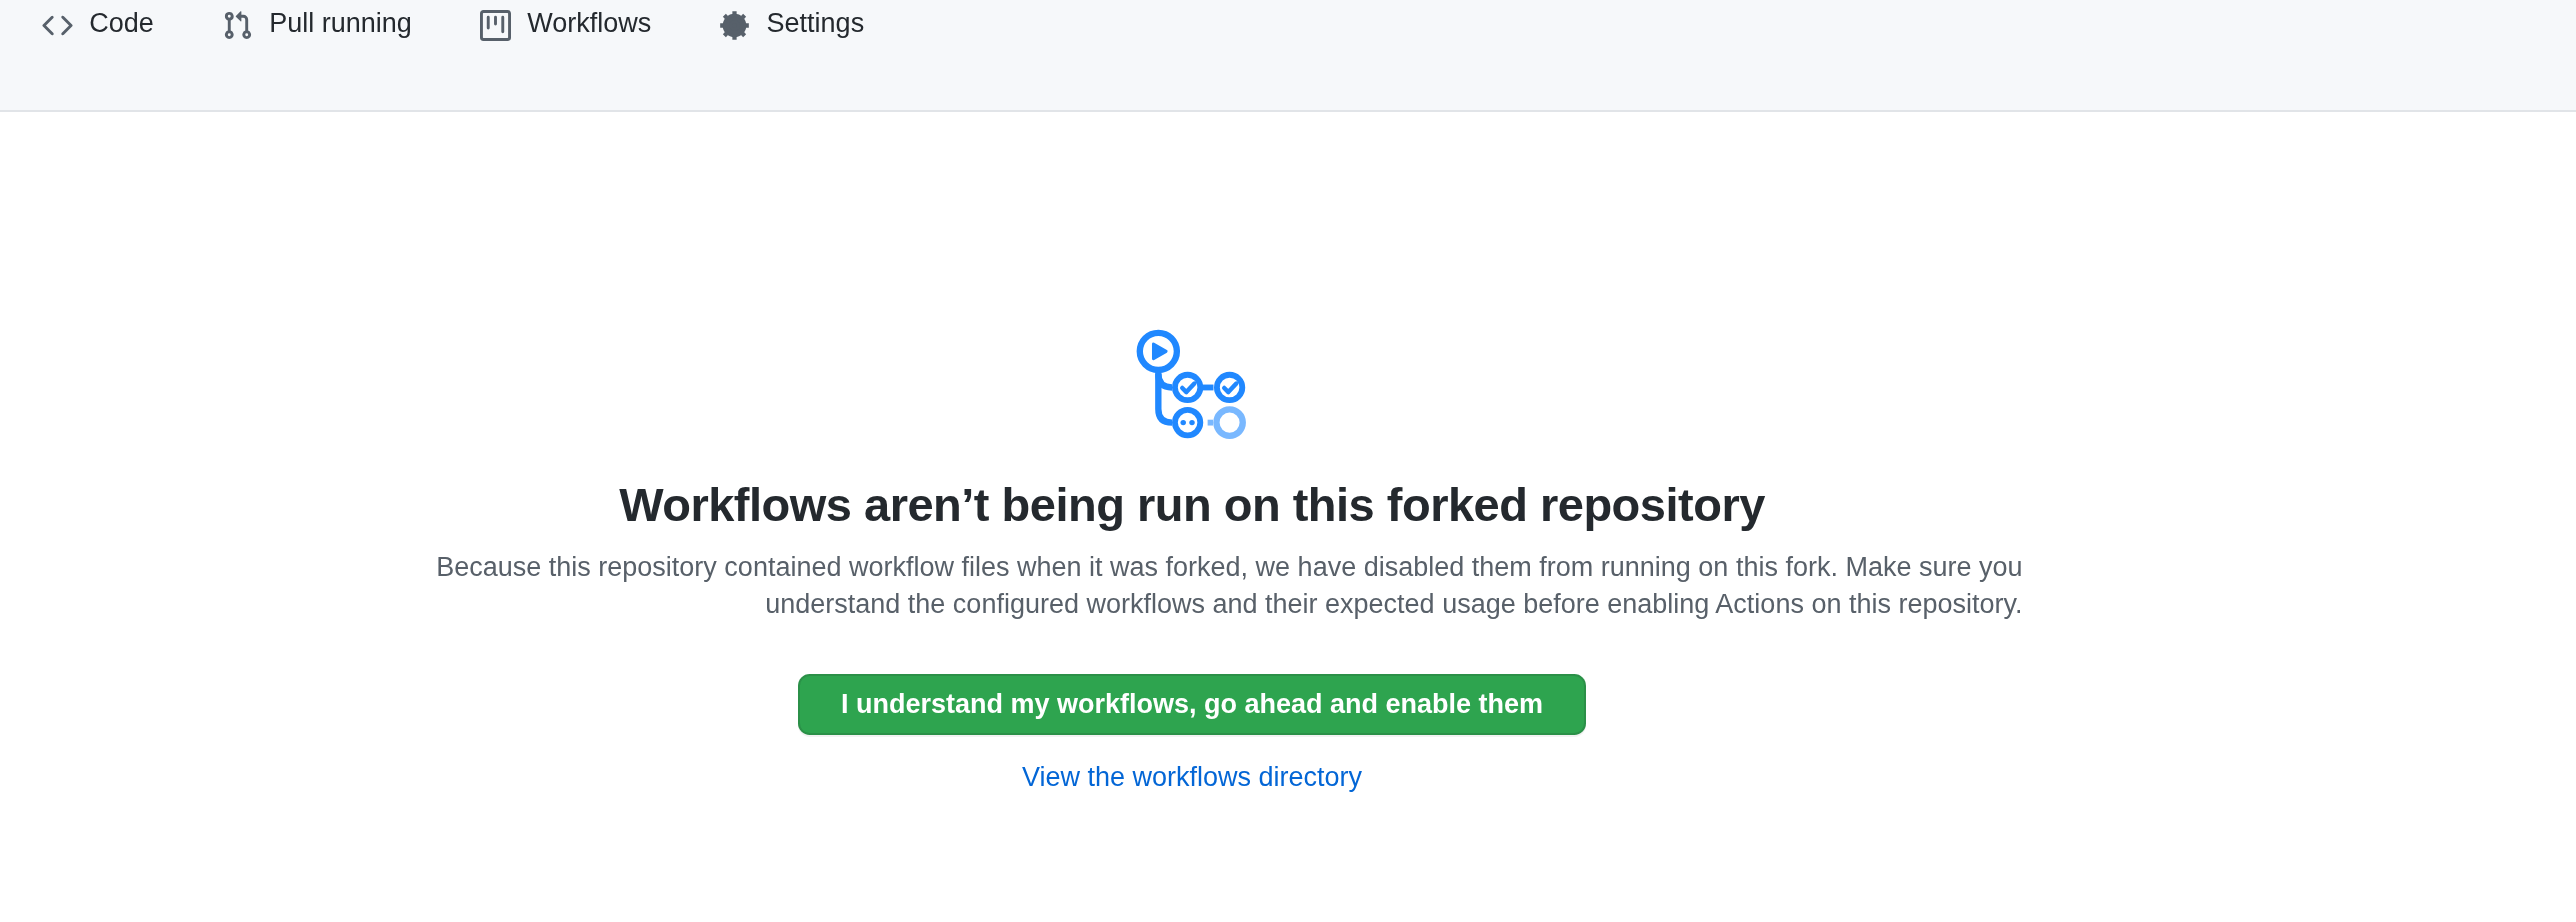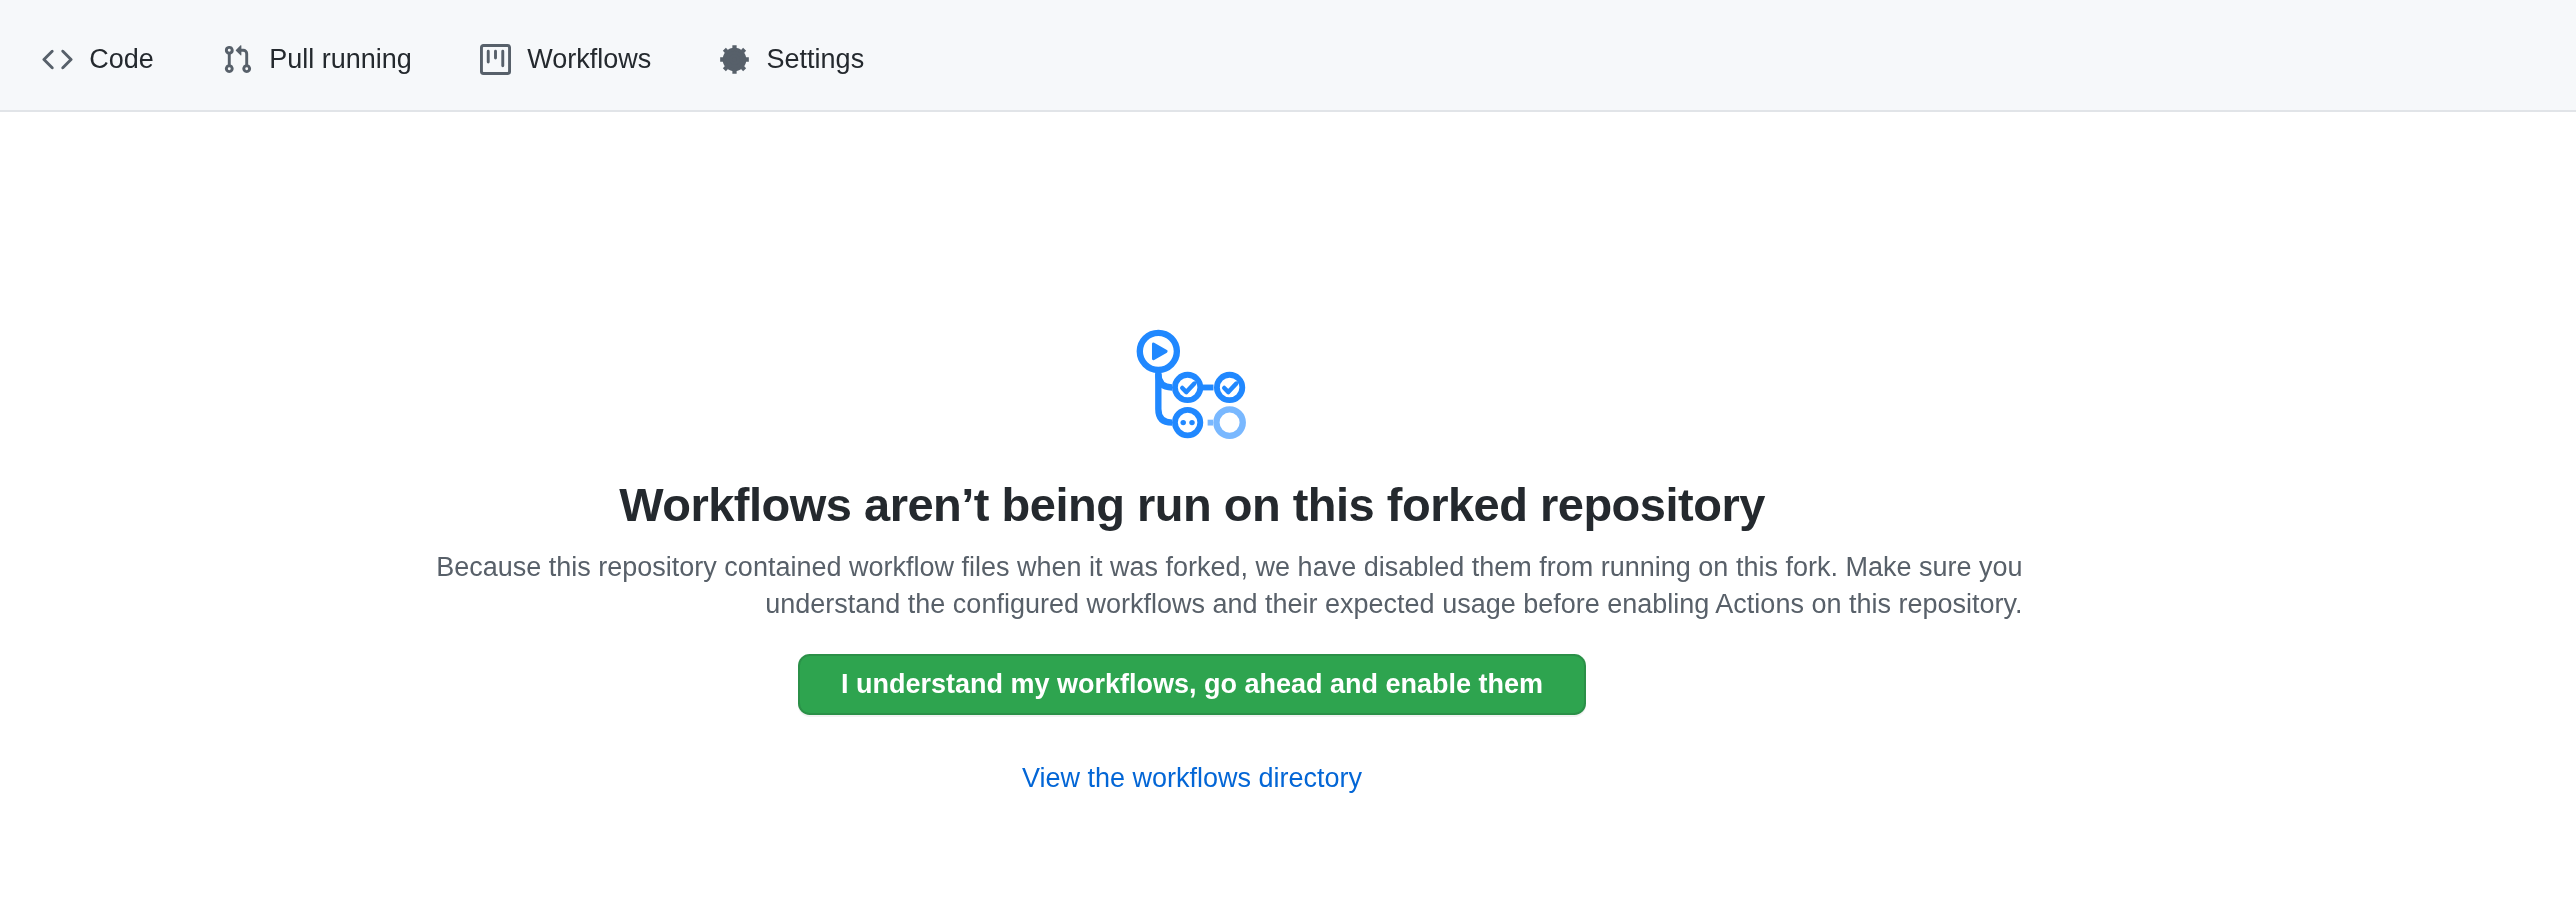--- a/index.html
+++ b/index.html
@@ -17,21 +17,21 @@
     height: 112px;
     background: #f6f8fa;
     border-bottom: 2px solid #e1e4e8;
     display: flex;
     align-items: stretch;
     padding-left: 7.8px;
   }
   .tab {
     position: relative;
     display: flex;
-    align-items: center;
+    align-items: flex-start;
     gap: 16.6px;
     margin: 0 2.9px;
     padding: 9.8px 31px 0;
     font-size: 27px;
     line-height: 1;
     color: #24292e;
     text-decoration: none;
     cursor: pointer;
     white-space: nowrap;
   }
@@ -66,36 +66,36 @@
   }
   .bs-desc {
     margin: 16.6px 0 0;
     font-size: 27px;
     line-height: 37px;
     color: #586069;
     max-width: 1661px;
     text-align: right;
   }
   .bs-button {
-    margin-top: 31px;
+    margin-top: 51px;
     height: 61px;
     padding: 0 41px;
     font-family: "Liberation Sans", sans-serif;
     font-size: 27px;
     font-weight: 700;
     color: #ffffff;
     background: #2ea44f;
     border: 2px solid rgba(27, 31, 35, 0.15);
     border-radius: 11.7px;
     box-shadow: 0 2px 0 rgba(27, 31, 35, 0.06);
     cursor: pointer;
     white-space: nowrap;
   }
   .bs-link {
-    margin-top: 48px;
+    margin-top: 27px;
     font-size: 27px;
     color: #0366d6;
     text-decoration: none;
     cursor: pointer;
   }
 </style>
 </head>
 <body>
 
 <nav class="tabnav">

